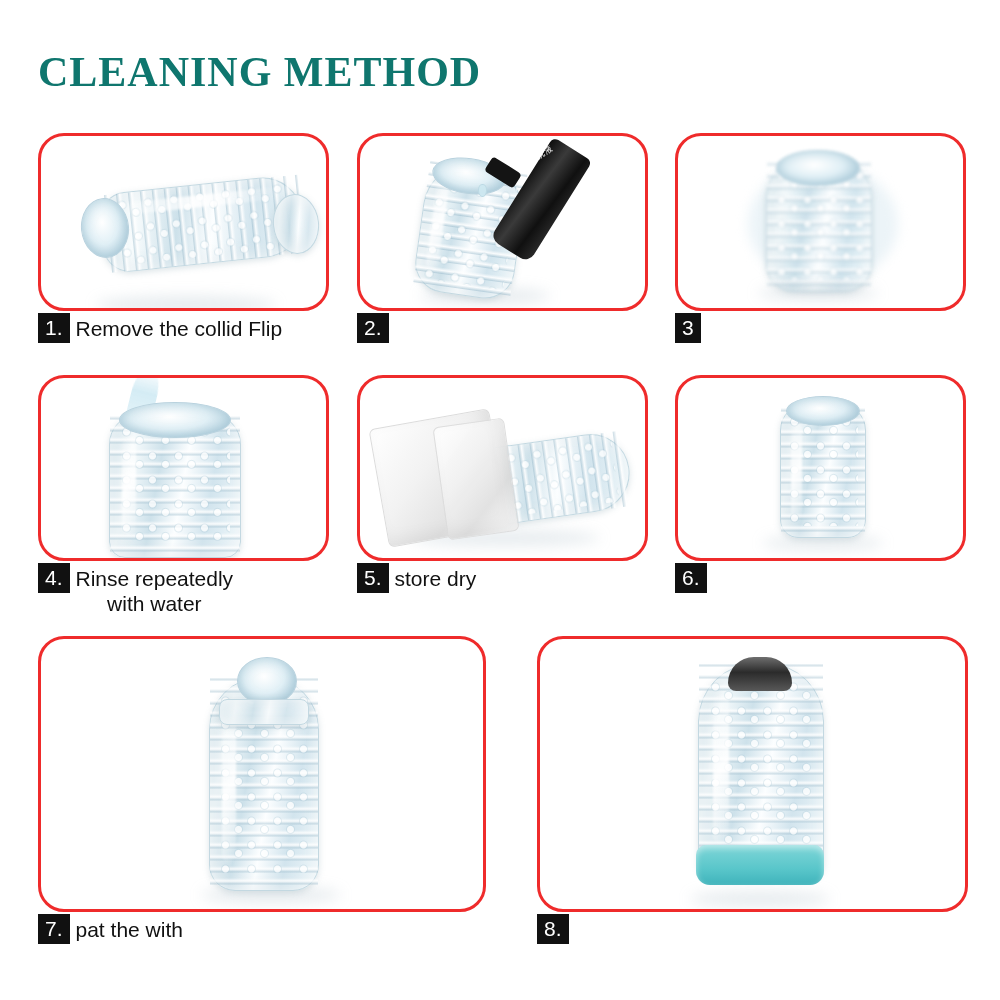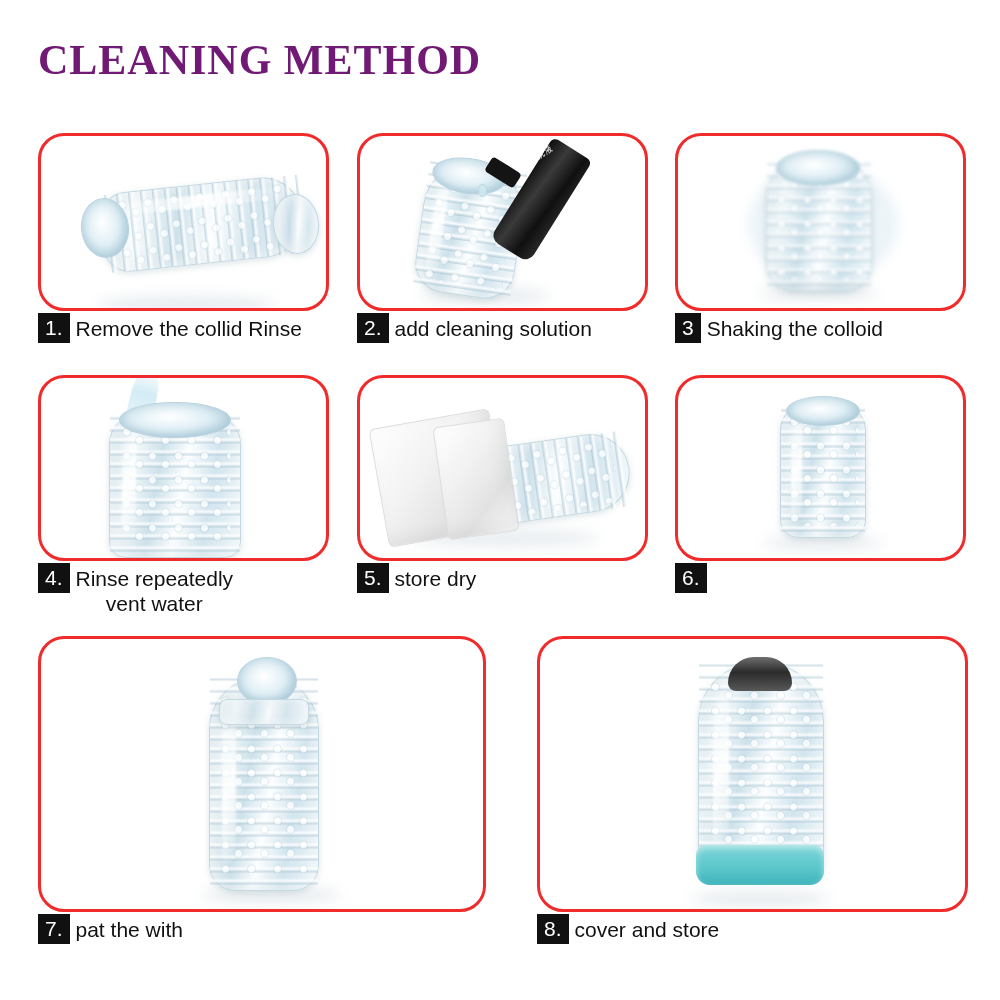--- a/index.html
+++ b/index.html
@@ -15,26 +15,26 @@
   }
   .page {
     position: relative;
     width: 1000px;
     height: 1000px;
     background: #ffffff;
   }
   .title {
     position: absolute;
     left: 38px;
-    top: 36px;
+    top: 48px;
     font-family: "Liberation Serif", serif;
     font-weight: bold;
     font-size: 42px;
     letter-spacing: 1px;
-    color: #701a75;
+    color: #0f766e;
     white-space: nowrap;
   }
   .cell {
     position: absolute;
   }
   .photo {
     position: absolute;
     border: 3px solid #ef2b2b;
     border-radius: 26px;
     background: #ffffff;
@@ -208,21 +208,21 @@
           <div class="ribs"></div>
           <div class="bumps"></div>
           <div class="gloss" style="left:14px; top:10px; width:165px; height:12px; border-radius:8px;"></div>
         </div>
         <div class="opening" style="left:40px; top:62px; width:46px; height:58px; transform:rotate(-6deg);"></div>
         <div class="sleeve" style="left:232px; top:58px; width:44px; height:58px; border-radius:50%; transform:rotate(-6deg);"></div>
       </div>
     </div>
     <div class="caption" style="left:0; top:180px;">
       <span class="num">1.</span>
-      <span class="ctext">Remove the collid Rinse</span>
+      <span class="ctext">Remove the collid Flip</span>
     </div>
   </div>
 
   <div class="cell" style="left:357px; top:133px; width:285px; height:230px;">
     <div class="photo" style="left:0; top:0; width:285px; height:172px;">
       <div class="scene">
         <div class="shadow-blur" style="left:60px; top:152px; width:130px; height:16px;"></div>
         <div class="sleeve" style="left:60px; top:30px; width:98px; height:128px; border-radius:44px 44px 30px 30px; transform:rotate(8deg);">
           <div class="ribs vert"></div>
           <div class="bumps"></div>
@@ -230,58 +230,56 @@
         </div>
         <div class="opening" style="left:72px; top:22px; width:72px; height:34px; transform:rotate(8deg);"></div>
         <div class="bottle" style="left:158px; top:4px; width:46px; height:120px; transform:rotate(32deg); border-radius:6px 6px 10px 10px;"></div>
         <div class="bottle-label" style="left:160px; top:14px; width:42px;">清洗液</div>
         <div class="nozzle" style="left:126px; top:28px; width:34px; height:17px; transform:rotate(32deg); border-radius:4px;"></div>
         <div class="drop" style="left:118px; top:48px;"></div>
       </div>
     </div>
     <div class="caption" style="left:0; top:180px;">
       <span class="num">2.</span>
-      <span class="ctext">add cleaning solution</span>
     </div>
   </div>
 
   <div class="cell" style="left:675px; top:133px; width:285px; height:230px;">
     <div class="photo" style="left:0; top:0; width:285px; height:172px;">
       <div class="scene">
         <div class="motion" style="left:70px; top:28px; width:150px; height:120px;"></div>
         <div class="sleeve" style="left:88px; top:22px; width:104px; height:132px; border-radius:40px 40px 28px 28px; filter:blur(1.6px);">
           <div class="ribs vert"></div>
           <div class="bumps"></div>
         </div>
         <div class="opening" style="left:98px; top:14px; width:82px; height:34px; filter:blur(1.4px);"></div>
         <div class="shadow-blur" style="left:80px; top:150px; width:120px; height:14px;"></div>
       </div>
     </div>
     <div class="caption" style="left:0; top:180px;">
       <span class="num">3</span>
-      <span class="ctext">Shaking the colloid</span>
     </div>
   </div>
 
   <div class="cell" style="left:38px; top:375px; width:285px; height:250px;">
     <div class="photo" style="left:0; top:0; width:285px; height:180px;">
       <div class="scene">
         <div class="water" style="left:88px; top:-10px; width:26px; height:70px; transform:rotate(14deg);"></div>
         <div class="sleeve" style="left:68px; top:36px; width:130px; height:142px; border-radius:30px 30px 16px 16px;">
           <div class="ribs vert"></div>
           <div class="bumps"></div>
           <div class="gloss" style="left:12px; top:20px; width:14px; height:100px; border-radius:8px;"></div>
         </div>
         <div class="opening" style="left:78px; top:24px; width:110px; height:34px;"></div>
       </div>
     </div>
     <div class="caption" style="left:0; top:188px;">
       <span class="num">4.</span>
       <span class="ctext center" style="white-space:pre-line;">Rinse repeatedly
-vent water</span>
+with water</span>
     </div>
   </div>
 
   <div class="cell" style="left:357px; top:375px; width:285px; height:250px;">
     <div class="photo" style="left:0; top:0; width:285px; height:180px;">
       <div class="scene">
         <div class="shadow-blur" style="left:50px; top:152px; width:190px; height:16px;"></div>
         <div class="sleeve" style="left:108px; top:62px; width:160px; height:76px; border-radius:36px 52px 52px 36px; transform:rotate(-8deg);">
           <div class="ribs"></div>
           <div class="bumps"></div>
@@ -340,17 +338,16 @@
           <div class="ribs vert"></div>
           <div class="bumps"></div>
           <div class="gloss" style="left:14px; top:30px; width:16px; height:150px; border-radius:9px;"></div>
         </div>
         <div class="capdark" style="left:188px; top:18px; width:64px; height:34px; border-radius:32px 32px 10px 10px;"></div>
         <div class="tealband" style="left:156px; top:206px; width:128px; height:40px; border-radius:10px 10px 14px 14px;"></div>
       </div>
     </div>
     <div class="caption" style="left:0; top:278px;">
       <span class="num">8.</span>
-      <span class="ctext">cover and store</span>
     </div>
   </div>
 
 </div>
 
 </body></html>

